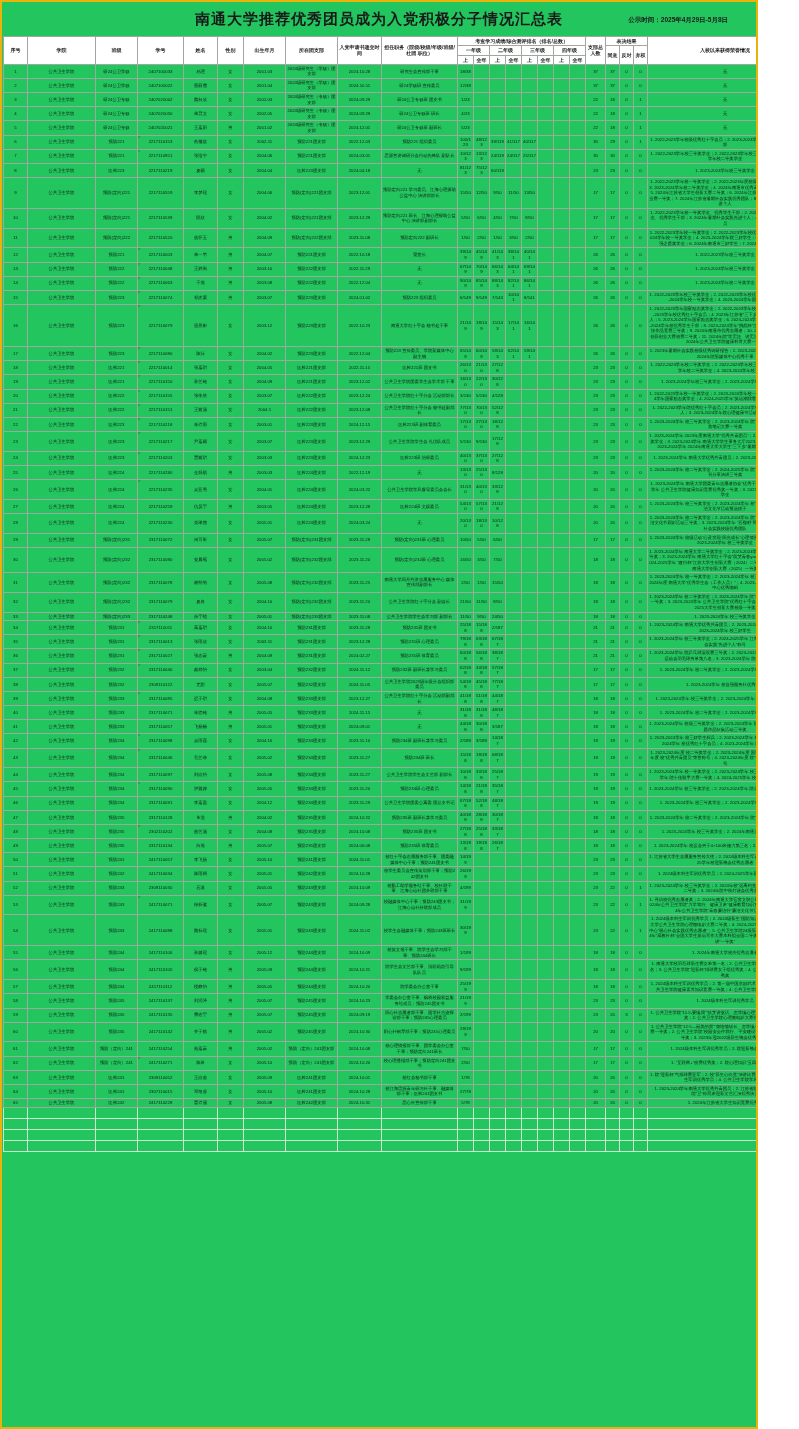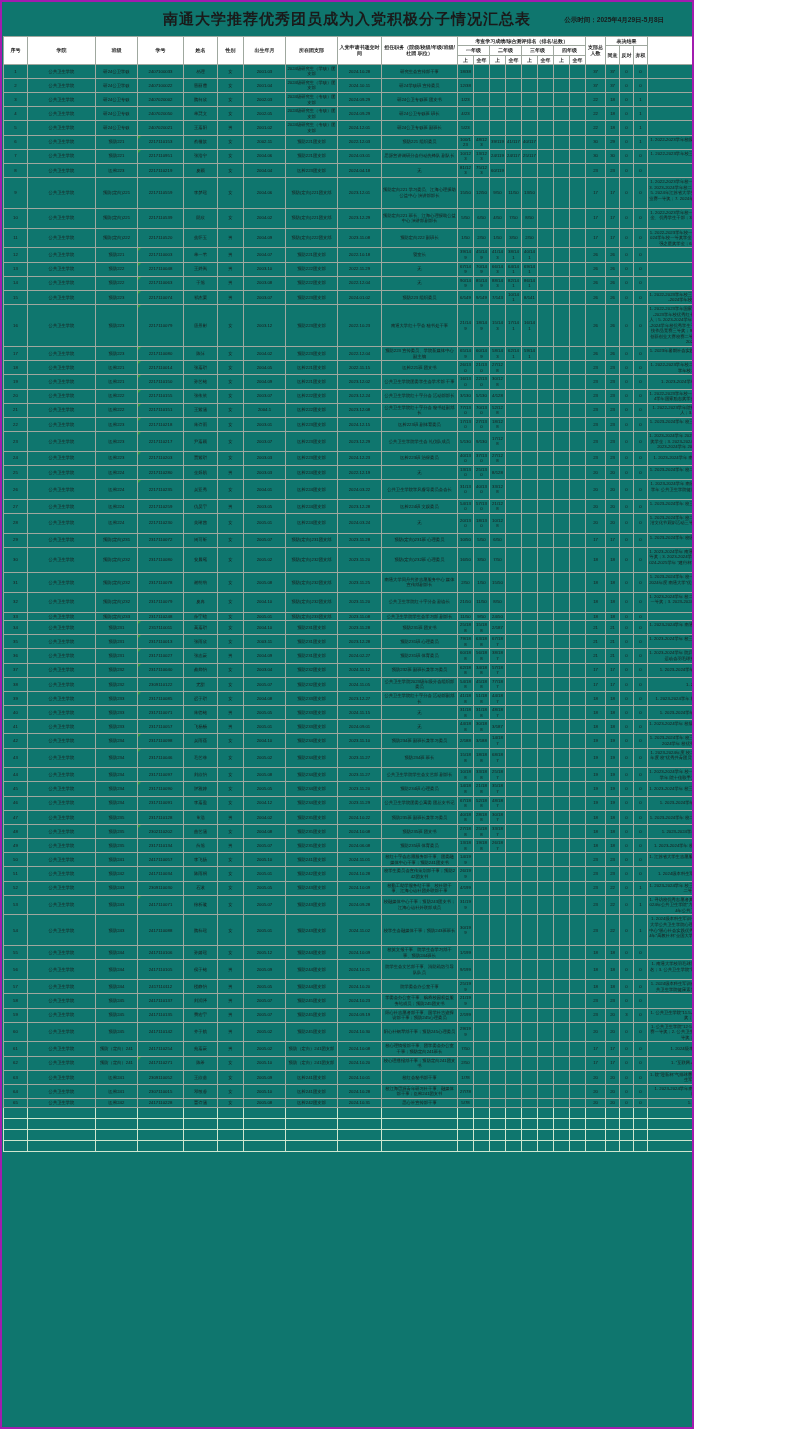--- a/index.html
+++ b/index.html
@@ -1,19 +1,19 @@
 <!DOCTYPE html>
 <html><head>
 <meta charset="utf-8">
 <style>
   html,body{margin:0;padding:0;background:#fff;}
   #sheet{
-    position:relative;width:694px;height:1429px;overflow:hidden;
+    position:relative;width:758px;height:1429px;overflow:hidden;
     font-family:"Liberation Sans","DejaVu Sans",sans-serif;color:#1a1a1a;
-    border:2px solid #a21caf;box-sizing:border-box;background:#0f766e;
+    border:2px solid #eab308;box-sizing:border-box;background:#22c55e;
   }
   #titlebar{position:relative;height:34px;}
   #page-title{
     position:absolute;left:0;right:0;top:8px;text-align:center;
     font-size:15px;font-weight:bold;letter-spacing:1px;
     font-family:"Liberation Serif","DejaVu Serif",serif;
   }
   #publish-time{
     position:absolute;right:28px;top:14px;font-size:6.5px;font-weight:bold;
   }

